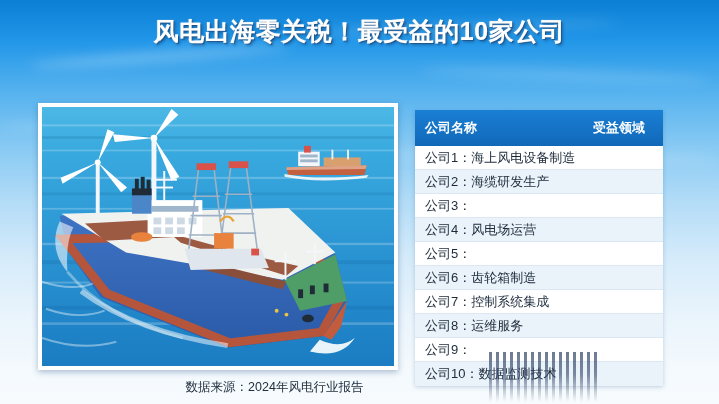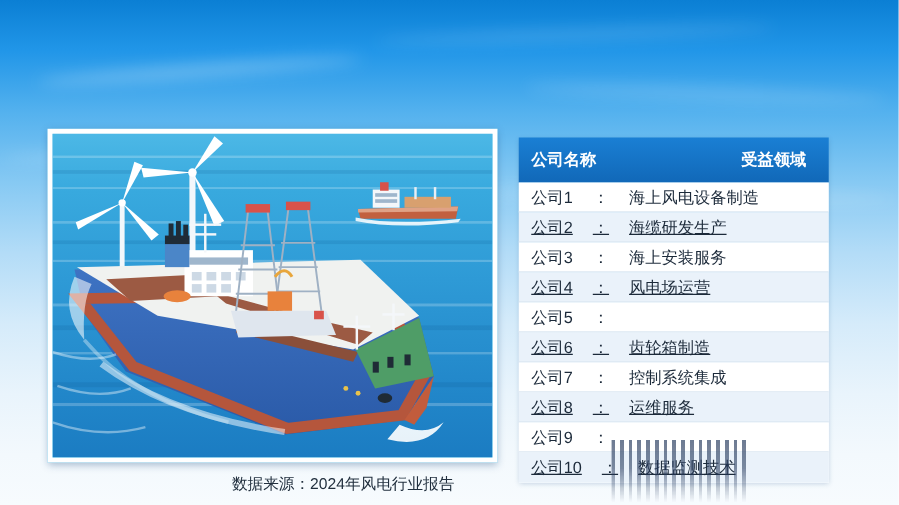--- a/index.html
+++ b/index.html
@@ -106,23 +106,22 @@
     display: flex;
     align-items: center;
     height: 24px;
     padding: 0 10px;
     box-sizing: border-box;
     color: #1c2a3a;
     border-bottom: 1px solid #dbe7f2;
     background: #ffffff;
     white-space: nowrap;
     overflow: hidden;
-    gap: 16px;
-  }
-  #benefit-table .trow.alt { background: #eaf2fa; text-decoration: underline; }
+  }
+  #benefit-table .trow.alt { background: #eaf2fa; }
   #benefit-table .trow:last-child { border-bottom: none; }
   #benefit-table .cell-name { }
   #benefit-table .cell-sep { }
   #benefit-table .cell-area { }
 
   
   #artifact {
     position: absolute;
     left: 489px;
     top: 352px;
@@ -155,20 +154,21 @@
 
 <div id="slide">
 
   <div class="cloud c1"></div>
   <div class="cloud c2"></div>
   <div class="cloud c3"></div>
   <div class="cloud c4"></div>
   <div class="cloud c5"></div>
 
   <div id="title-block">
+    <span class="tline">风电出海零关税！最受益的10家公司</span>
   </div>
 
   <div id="illustration">
     <svg viewBox="0 0 360 267" preserveAspectRatio="none">
       <defs>
         <linearGradient id="seaGrad" x1="0" y1="0" x2="0" y2="1">
           <stop offset="0%" stop-color="#4cb8e6"></stop>
           <stop offset="18%" stop-color="#38a9de"></stop>
           <stop offset="45%" stop-color="#2e9ad6"></stop>
           <stop offset="75%" stop-color="#2389cb"></stop>
@@ -323,21 +323,20 @@
           <span class="cell-area">海上风电设备制造</span>
         </div>
         <div class="trow alt">
           <span class="cell-name">公司2</span>
           <span class="cell-sep">：</span>
           <span class="cell-area">海缆研发生产</span>
         </div>
         <div class="trow">
           <span class="cell-name">公司3</span>
           <span class="cell-sep">：</span>
-          <span class="cell-area">海上安装服务</span>
         </div>
         <div class="trow alt">
           <span class="cell-name">公司4</span>
           <span class="cell-sep">：</span>
           <span class="cell-area">风电场运营</span>
         </div>
         <div class="trow">
           <span class="cell-name">公司5</span>
           <span class="cell-sep">：</span>
         </div>

